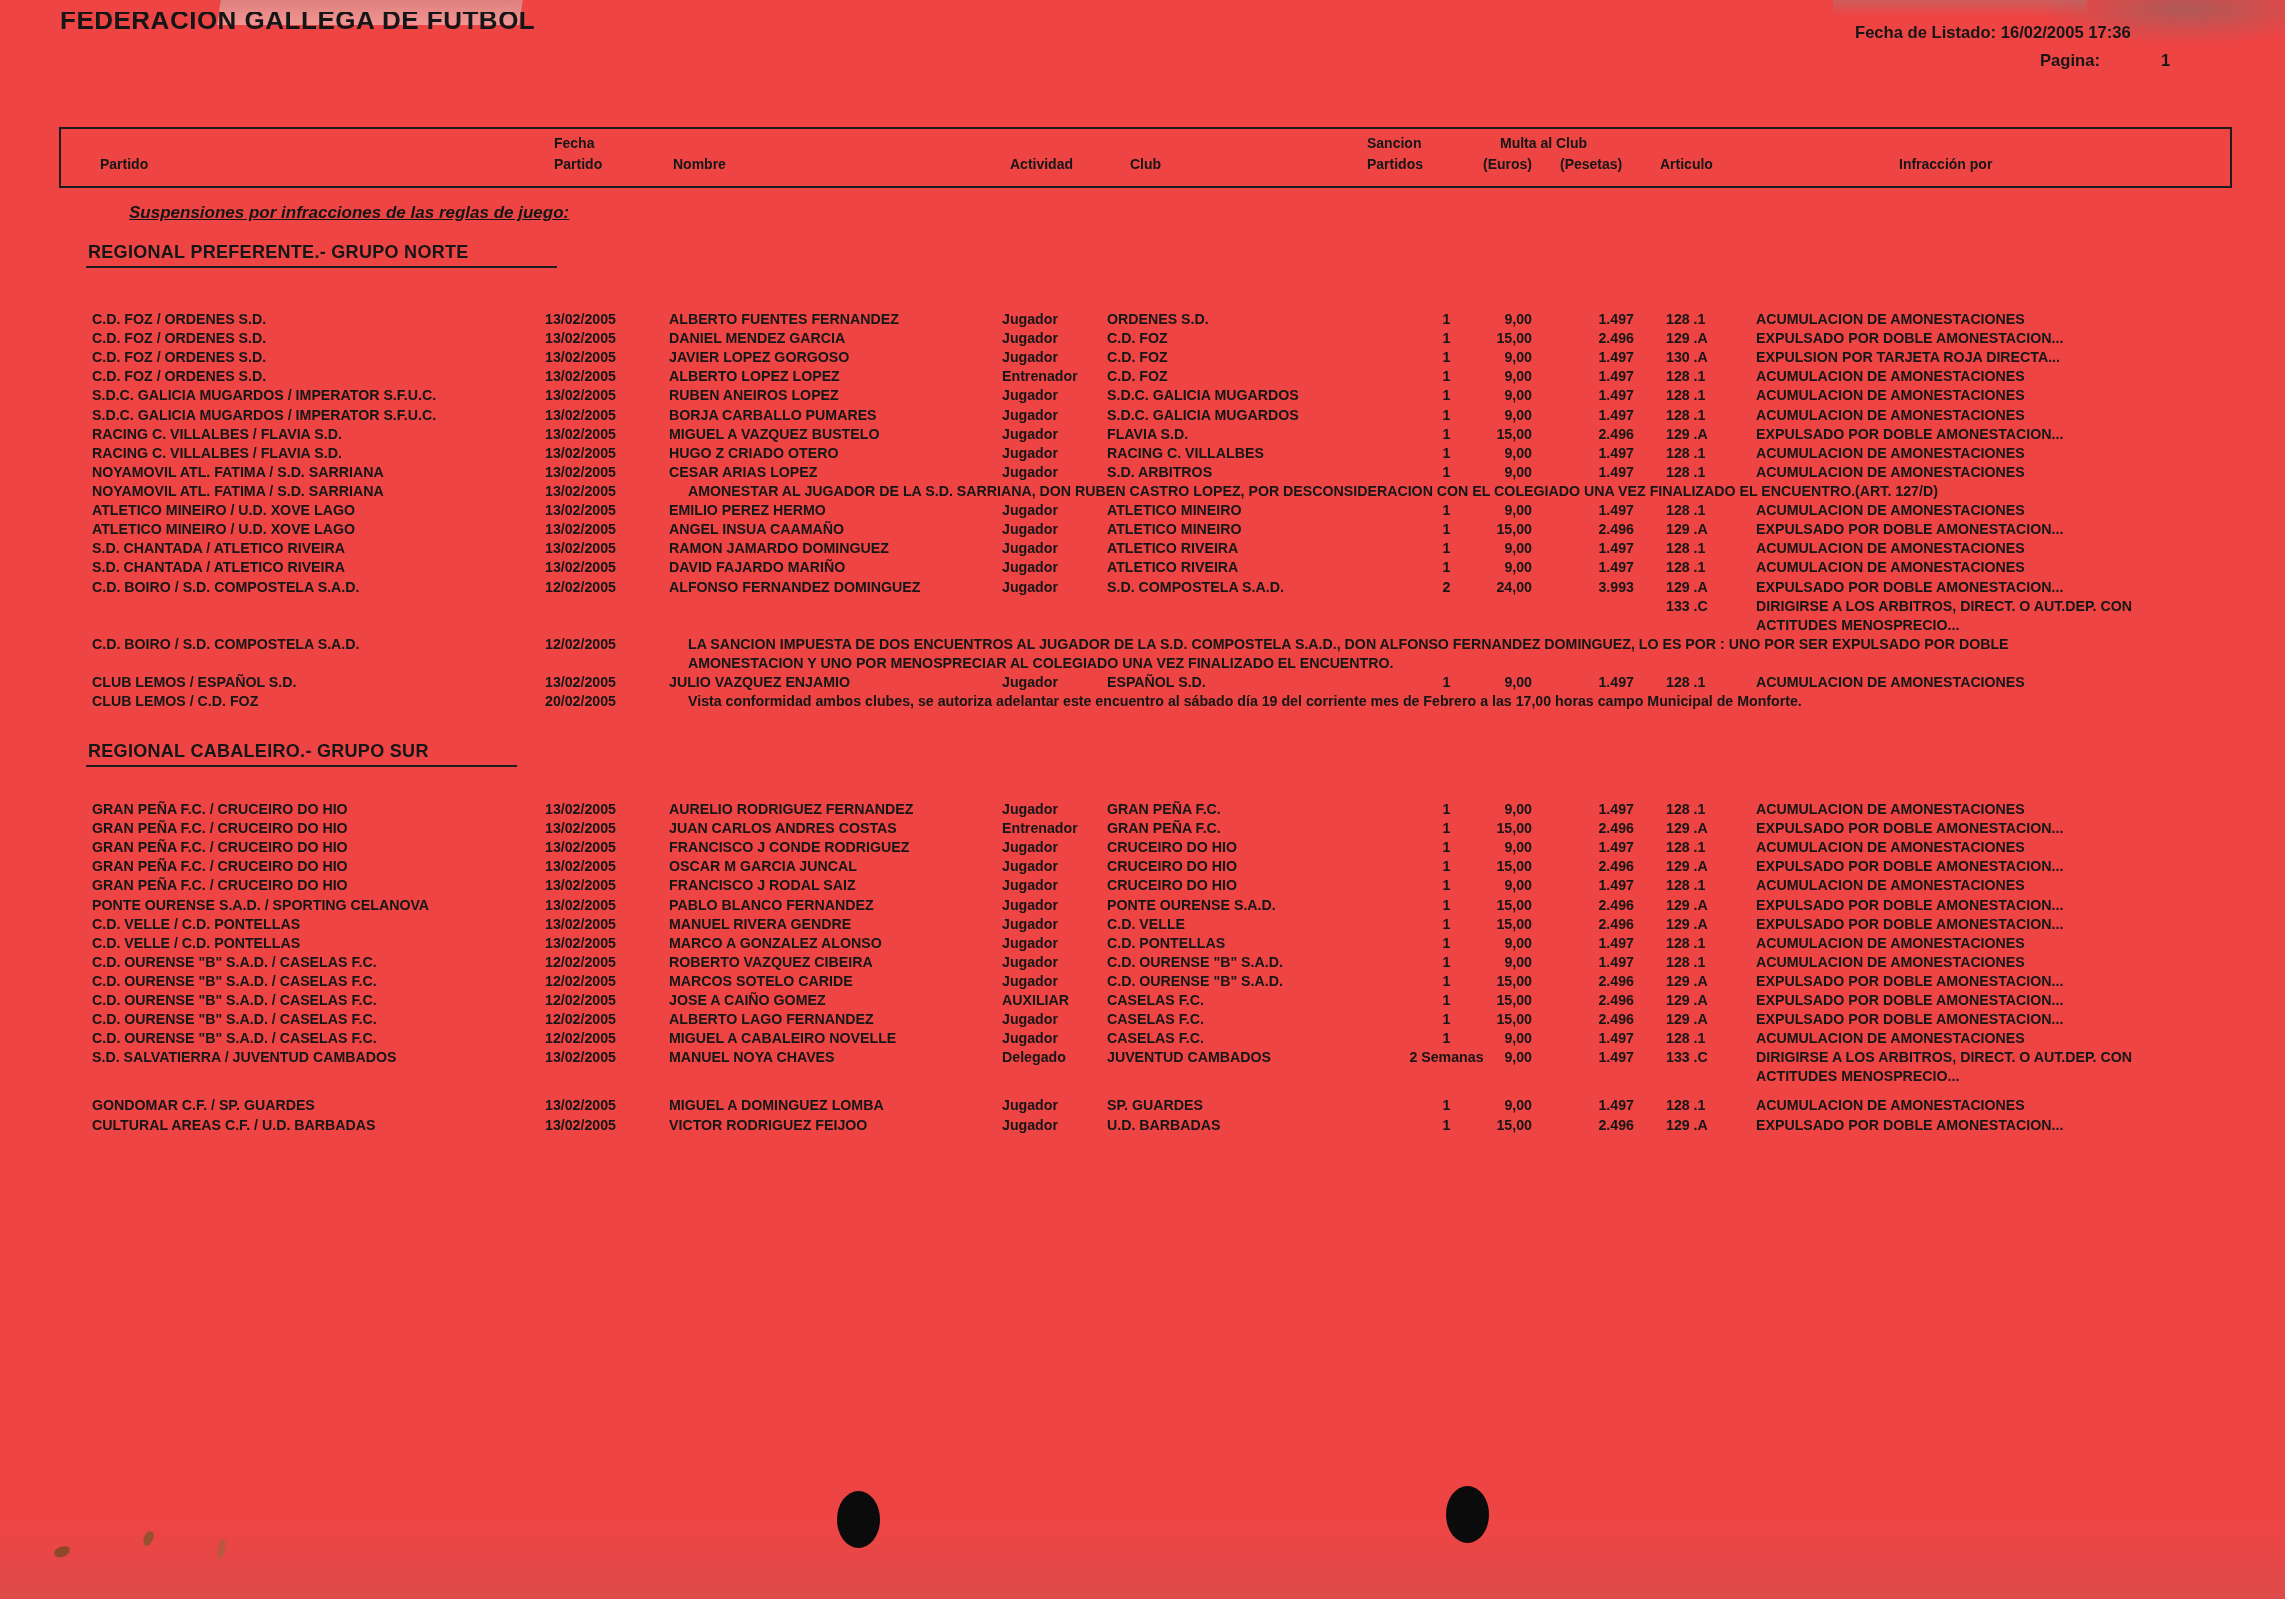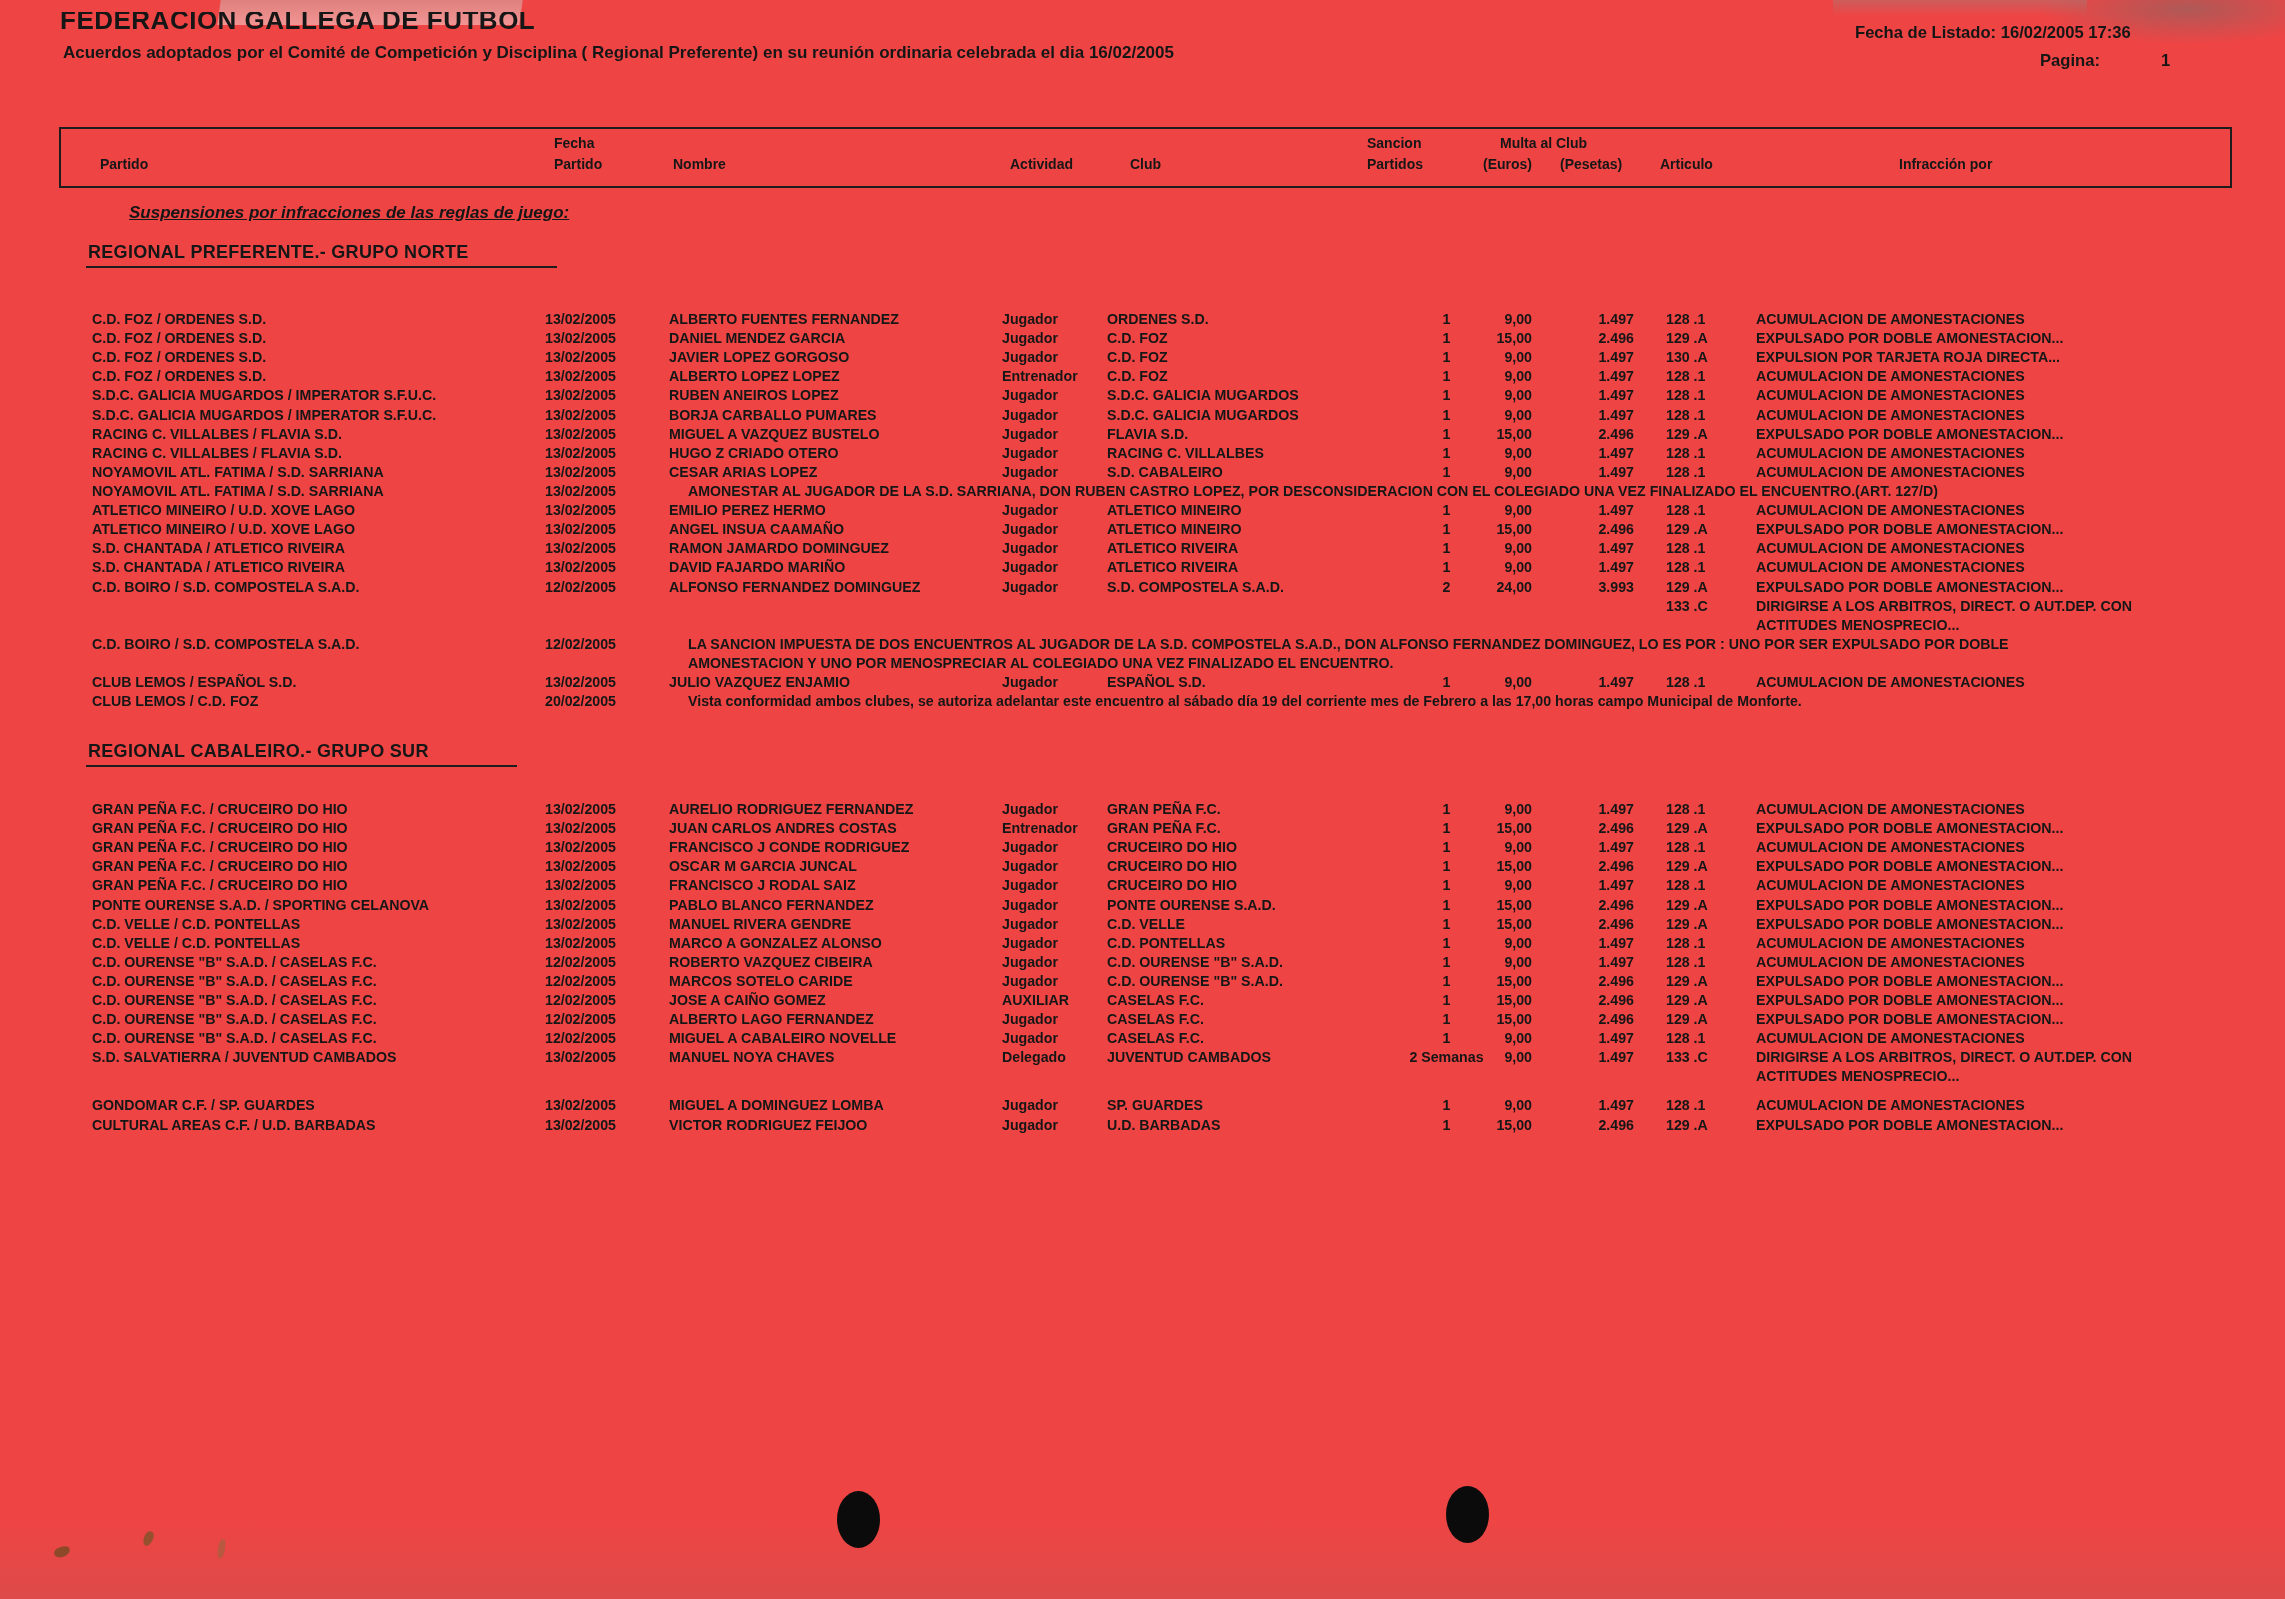--- a/index.html
+++ b/index.html
@@ -71,21 +71,20 @@
   <div class="bottom-shade"></div>
   <div class="hole hole-1"></div>
   <div class="hole hole-2"></div>
   <div class="speck speck-1"></div>
   <div class="speck speck-2"></div>
   <div class="speck speck-3"></div>
 
   <div class="title-clip">
     <div class="title">FEDERACION GALLEGA DE FUTBOL</div>
   </div>
-  <div class="subtitle">Acuerdos adoptados por el Comité de Competición y Disciplina ( Regional Preferente) en su reunión ordinaria celebrada el dia 16/02/2005</div>
   <div class="listdate">Fecha de Listado: 16/02/2005 17:36</div>
   <div class="pagelabel">Pagina:</div>
   <div class="pagevalue">1</div>
 
   <div class="table-head">
     <span class="th l2" style="left:39px">Partido</span>
     <span class="th l1" style="left:493px">Fecha</span>
     <span class="th l2" style="left:493px">Partido</span>
     <span class="th l2" style="left:612px">Nombre</span>
     <span class="th l2" style="left:949px">Actividad</span>
@@ -197,21 +196,21 @@
         <span class="cell c-euros">9,00</span>
         <span class="cell c-pesetas">1.497</span>
         <span class="cell c-articulo">128 .1</span>
         <span class="cell c-infraccion">ACUMULACION DE AMONESTACIONES</span>
       </div>
       <div class="row" style="top: 153px; height: 19px;">
         <span class="cell c-partido">NOYAMOVIL ATL. FATIMA / S.D. SARRIANA</span>
         <span class="cell c-fecha">13/02/2005</span>
         <span class="cell c-nombre">CESAR ARIAS LOPEZ</span>
         <span class="cell c-actividad">Jugador</span>
-        <span class="cell c-club">S.D. CABALEIRO</span>
+        <span class="cell c-club">S.D. ARBITROS</span>
         <span class="cell c-sancion">1</span>
         <span class="cell c-euros">9,00</span>
         <span class="cell c-pesetas">1.497</span>
         <span class="cell c-articulo">128 .1</span>
         <span class="cell c-infraccion">ACUMULACION DE AMONESTACIONES</span>
       </div>
       <div class="row" style="top: 172px; height: 19px;">
         <span class="cell c-partido">NOYAMOVIL ATL. FATIMA / S.D. SARRIANA</span>
         <span class="cell c-fecha">13/02/2005</span>
         <span class="cell c-note">AMONESTAR AL JUGADOR DE LA S.D. SARRIANA, DON RUBEN CASTRO LOPEZ, POR DESCONSIDERACION CON EL COLEGIADO UNA VEZ FINALIZADO EL ENCUENTRO.(ART. 127/D)</span>

